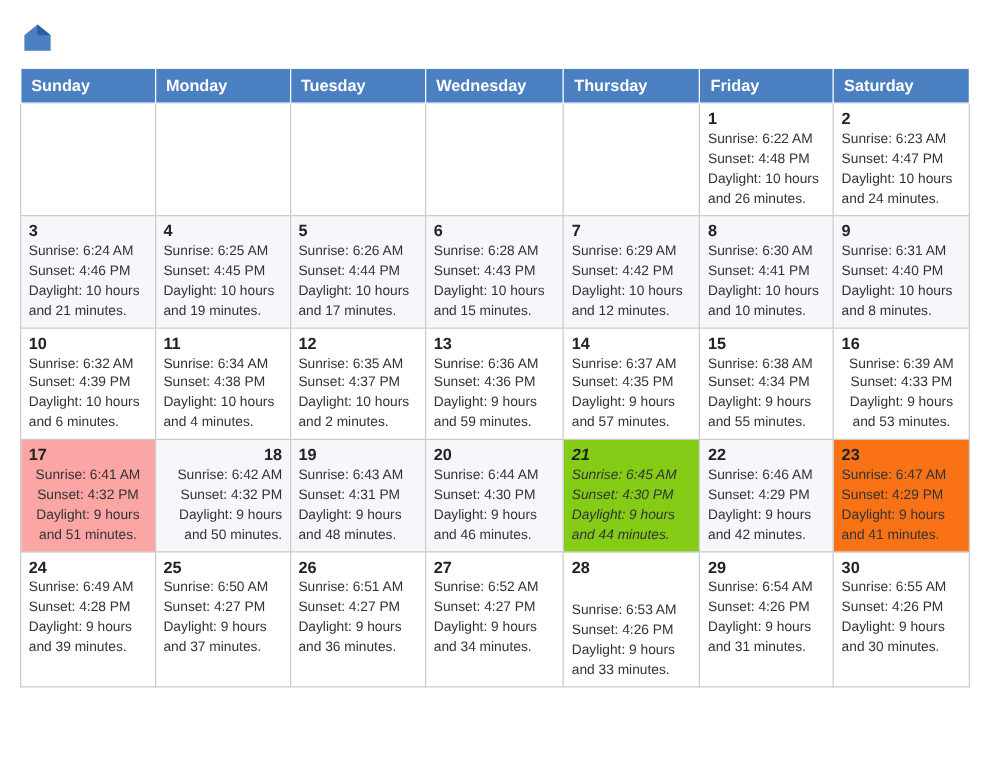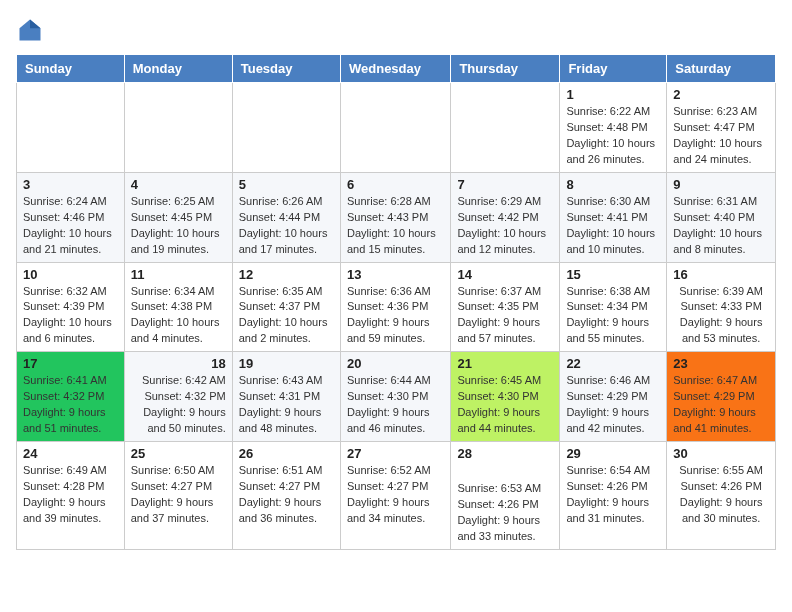--- a/index.html
+++ b/index.html
@@ -221,23 +221,23 @@
 Daylight: 9 hours and 55 minutes.</div>
         </td>
         <td>
           <span class="day-number">16</span>
           <div class="day-info" style="white-space: pre-line; text-align: center;">Sunrise: 6:39 AM
 Sunset: 4:33 PM
 Daylight: 9 hours and 53 minutes.</div>
         </td>
       </tr>
       <tr>
-        <td style="background: #22c55e;">
+        <td style="background: #fca5a5;">
           <span class="day-number">17</span>
-          <div class="day-info" style="white-space: pre-line;">Sunrise: 6:41 AM
+          <div class="day-info" style="white-space: pre-line; text-align: center;">Sunrise: 6:41 AM
 Sunset: 4:32 PM
 Daylight: 9 hours and 51 minutes.</div>
         </td>
         <td style="background: rgb(245, 247, 250); text-align: right;">
           <span class="day-number">18</span>
           <div class="day-info" style="white-space: pre-line;">Sunrise: 6:42 AM
 Sunset: 4:32 PM
 Daylight: 9 hours and 50 minutes.</div>
         </td>
         <td style="background: rgb(245, 247, 250);">
@@ -245,21 +245,21 @@
           <div class="day-info" style="white-space: pre-line;">Sunrise: 6:43 AM
 Sunset: 4:31 PM
 Daylight: 9 hours and 48 minutes.</div>
         </td>
         <td style="background: rgb(245, 247, 250);">
           <span class="day-number">20</span>
           <div class="day-info" style="white-space: pre-line;">Sunrise: 6:44 AM
 Sunset: 4:30 PM
 Daylight: 9 hours and 46 minutes.</div>
         </td>
-        <td style="background: #bef264;">
+        <td style="background: #84cc16; font-style: italic;">
           <span class="day-number">21</span>
           <div class="day-info" style="white-space: pre-line;">Sunrise: 6:45 AM
 Sunset: 4:30 PM
 Daylight: 9 hours and 44 minutes.</div>
         </td>
         <td style="background: rgb(245, 247, 250); margin-top: 37px;">
           <span class="day-number">22</span>
           <div class="day-info" style="white-space: pre-line;">Sunrise: 6:46 AM
 Sunset: 4:29 PM
 Daylight: 9 hours and 42 minutes.</div>
@@ -303,19 +303,19 @@
 Daylight: 9 hours and 33 minutes.</div>
         </td>
         <td>
           <span class="day-number">29</span>
           <div class="day-info" style="white-space: pre-line;">Sunrise: 6:54 AM
 Sunset: 4:26 PM
 Daylight: 9 hours and 31 minutes.</div>
         </td>
         <td>
           <span class="day-number">30</span>
-          <div class="day-info" style="white-space: pre-line; text-align: center;">Sunrise: 6:55 AM
+          <div class="day-info" style="white-space: pre-line;">Sunrise: 6:55 AM
 Sunset: 4:26 PM
 Daylight: 9 hours and 30 minutes.</div>
         </td>
       </tr>
     </tbody>
 </table>
 
 </body></html>

